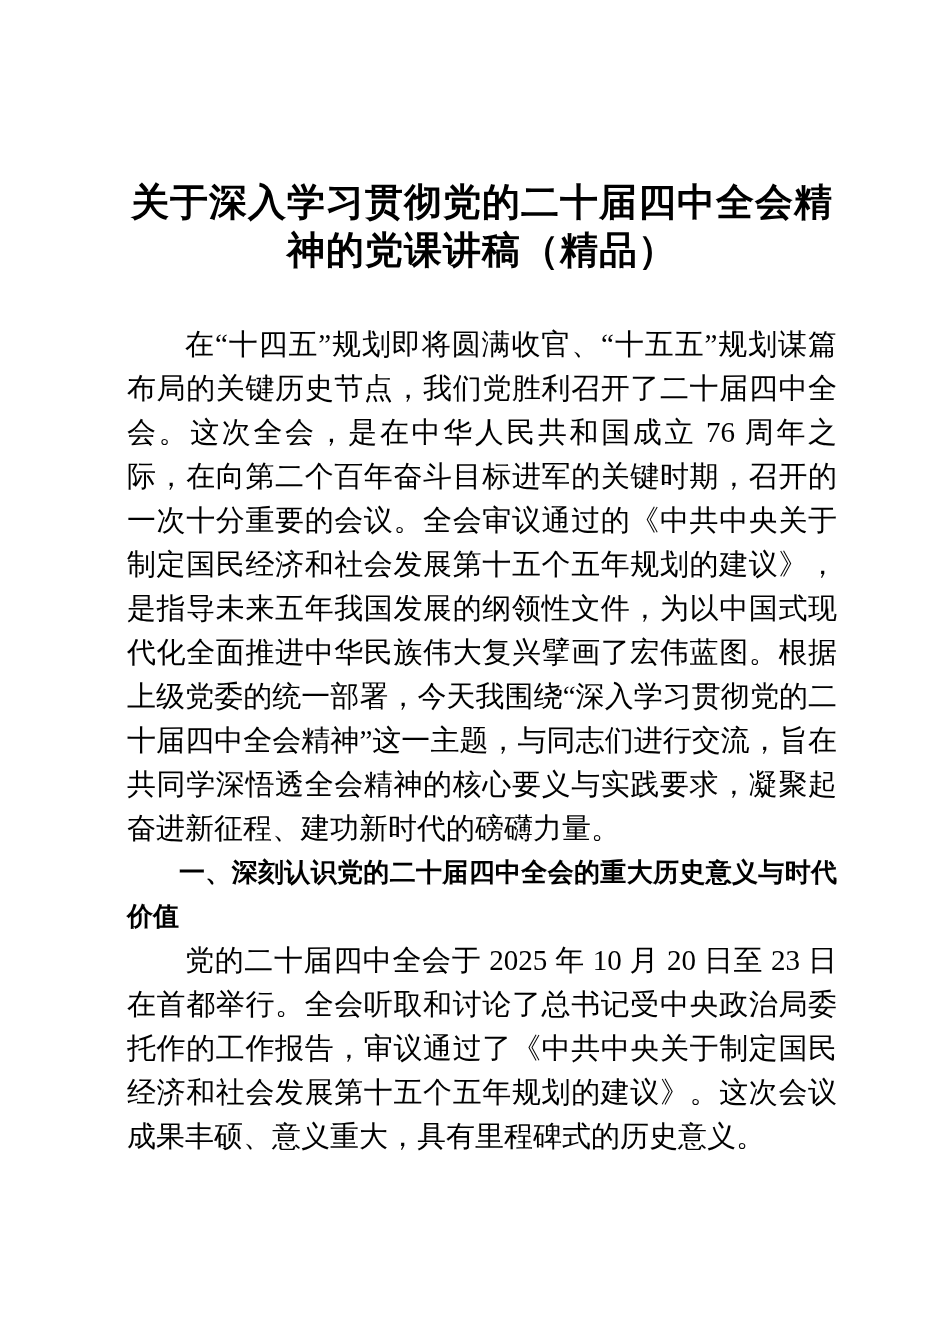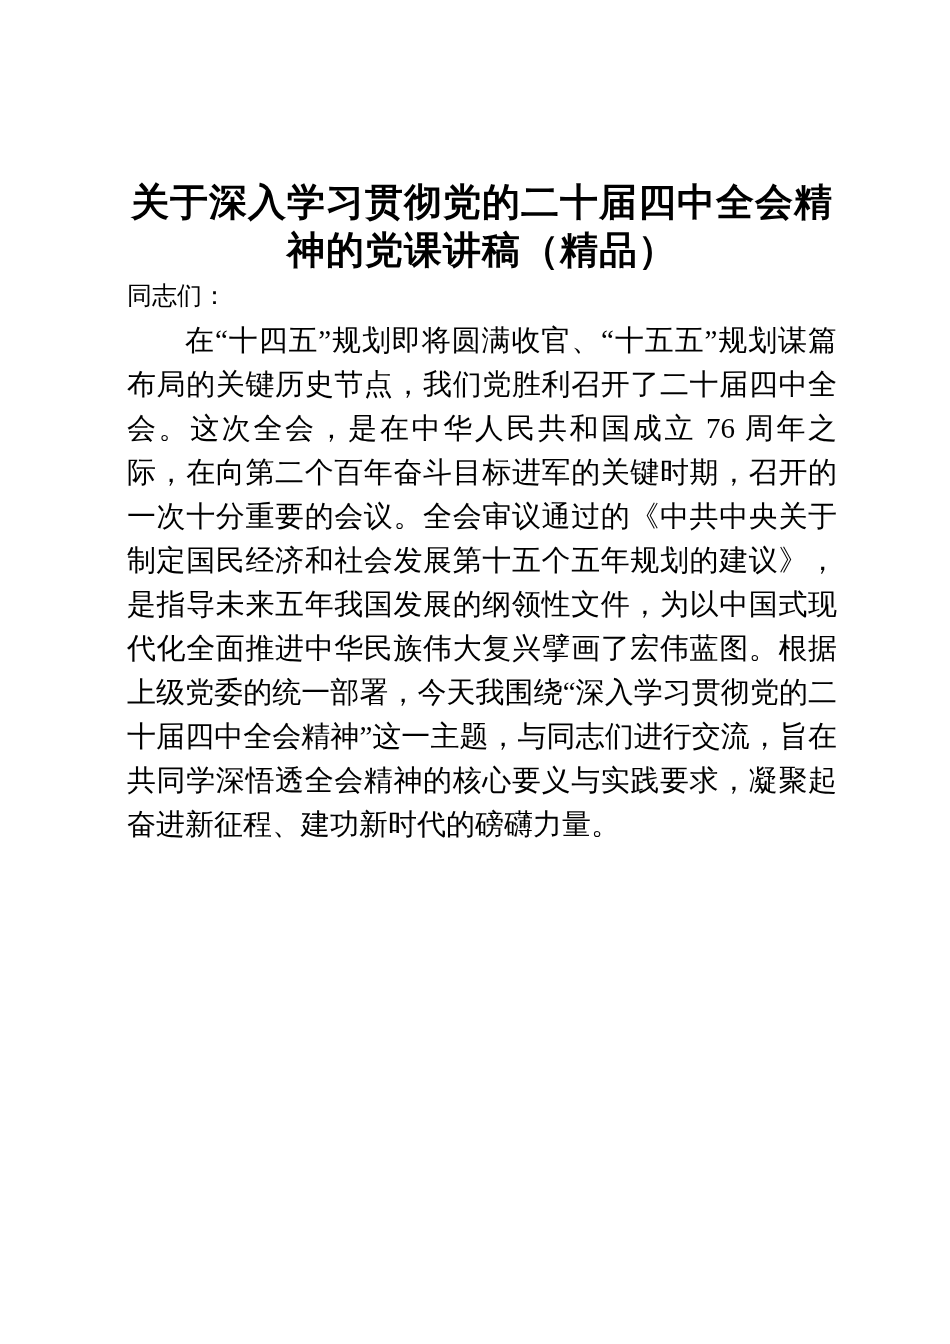--- a/index.html
+++ b/index.html
@@ -17,20 +17,21 @@
     padding: 178px 113px 0 127px;
     overflow: hidden;
   }
   .doc-title {
     font-family: "Liberation Serif", serif;
     font-weight: bold;
     font-size: 38px;
     line-height: 48px;
     text-align: center;
     letter-spacing: 1px;
+    margin-bottom: 48px;
   }
   .doc-body {
     width: 710px;
   }
   .salutation {
     font-size: 25px;
     line-height: 44px;
     text-align: justify;
   }
   .para {
@@ -48,20 +49,21 @@
     text-indent: 2em;
   }
 </style>
 </head>
 <body>
 
 <div class="page">
   <h1 class="doc-title">关于深入学习贯彻党的二十届四中全会精神的党课讲稿（精品）</h1>
 
   <div class="doc-body">
-    <p class="salutation">同志们：</p>
 
     <p class="para">在“十四五”规划即将圆满收官、“十五五”规划谋篇布局的关键历史节点，我们党胜利召开了二十届四中全会。这次全会，是在中华人民共和国成立 76 周年之际，在向第二个百年奋斗目标进军的关键时期，召开的一次十分重要的会议。全会审议通过的《中共中央关于制定国民经济和社会发展第十五个五年规划的建议》，是指导未来五年我国发展的纲领性文件，为以中国式现代化全面推进中华民族伟大复兴擘画了宏伟蓝图。根据上级党委的统一部署，今天我围绕“深入学习贯彻党的二十届四中全会精神”这一主题，与同志们进行交流，旨在共同学深悟透全会精神的核心要义与实践要求，凝聚起奋进新征程、建功新时代的磅礴力量。</p>
 
+    <h2 class="section-heading">一、深刻认识党的二十届四中全会的重大历史意义与时代价值</h2>
 
+    <p class="para">党的二十届四中全会于 2025 年 10 月 20 日至 23 日在首都举行。全会听取和讨论了总书记受中央政治局委托作的工作报告，审议通过了《中共中央关于制定国民经济和社会发展第十五个五年规划的建议》。这次会议成果丰硕、意义重大，具有里程碑式的历史意义。</p>
 
   </div>
 </div>
 
 </body></html>

